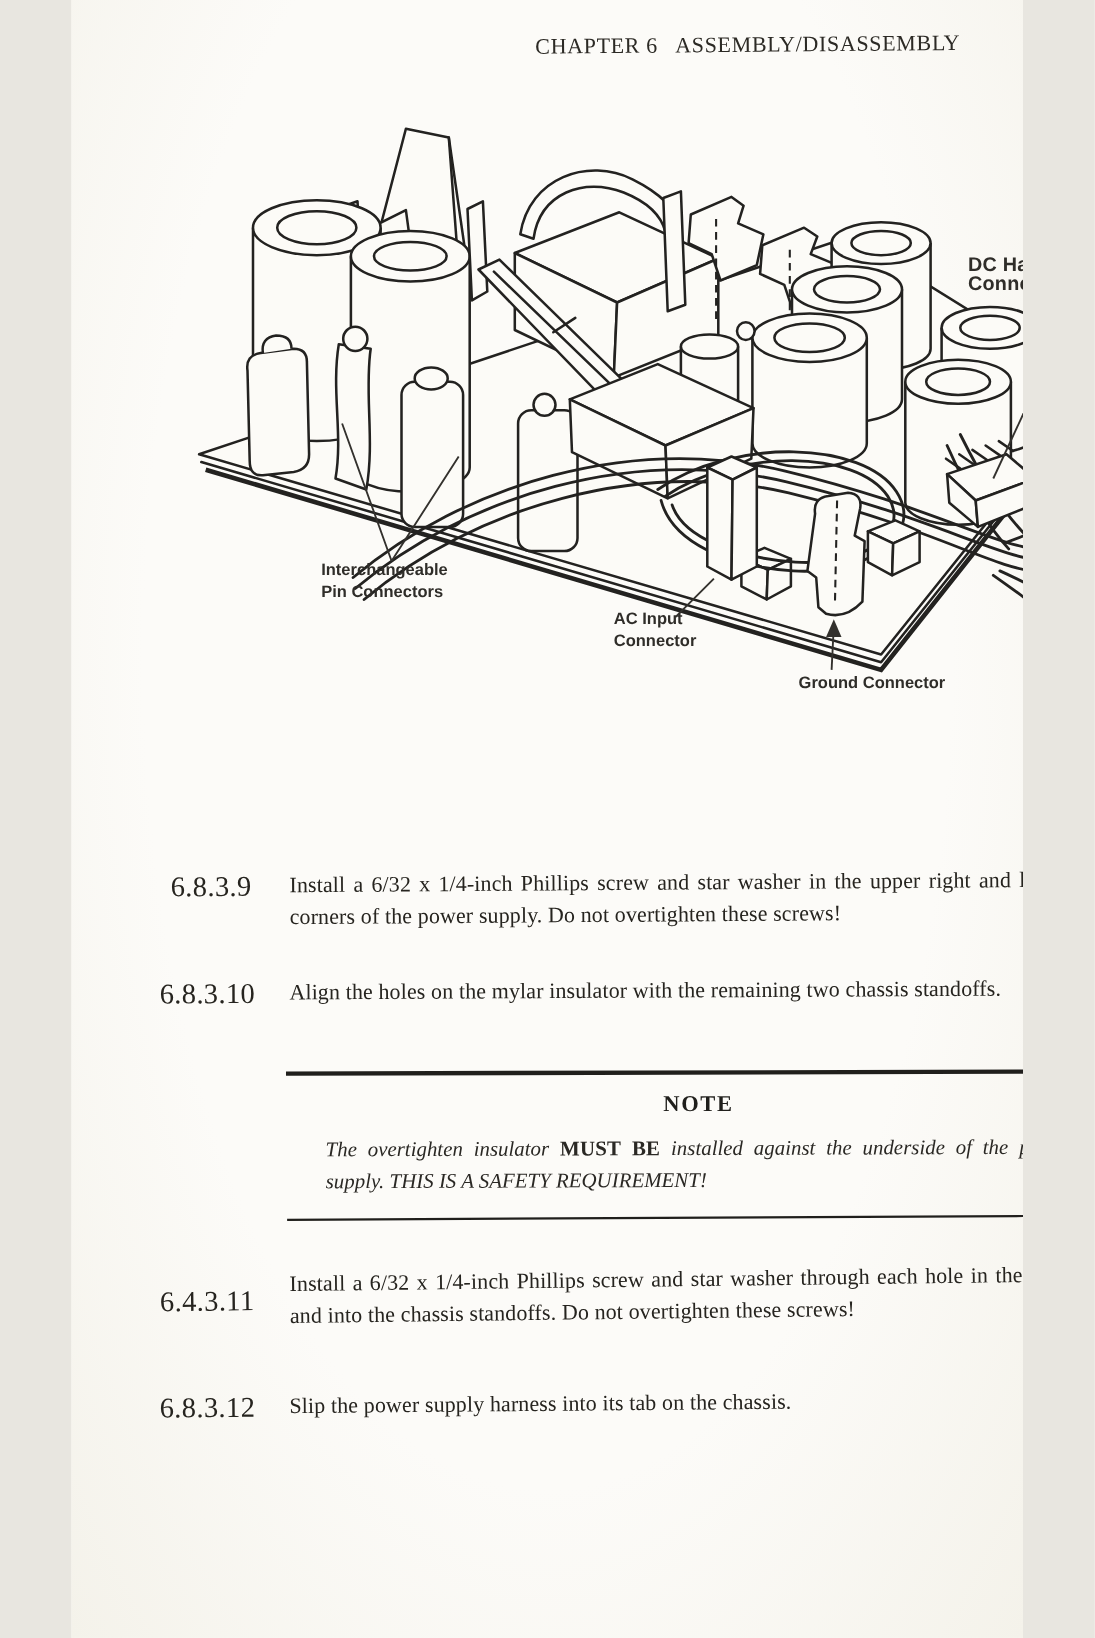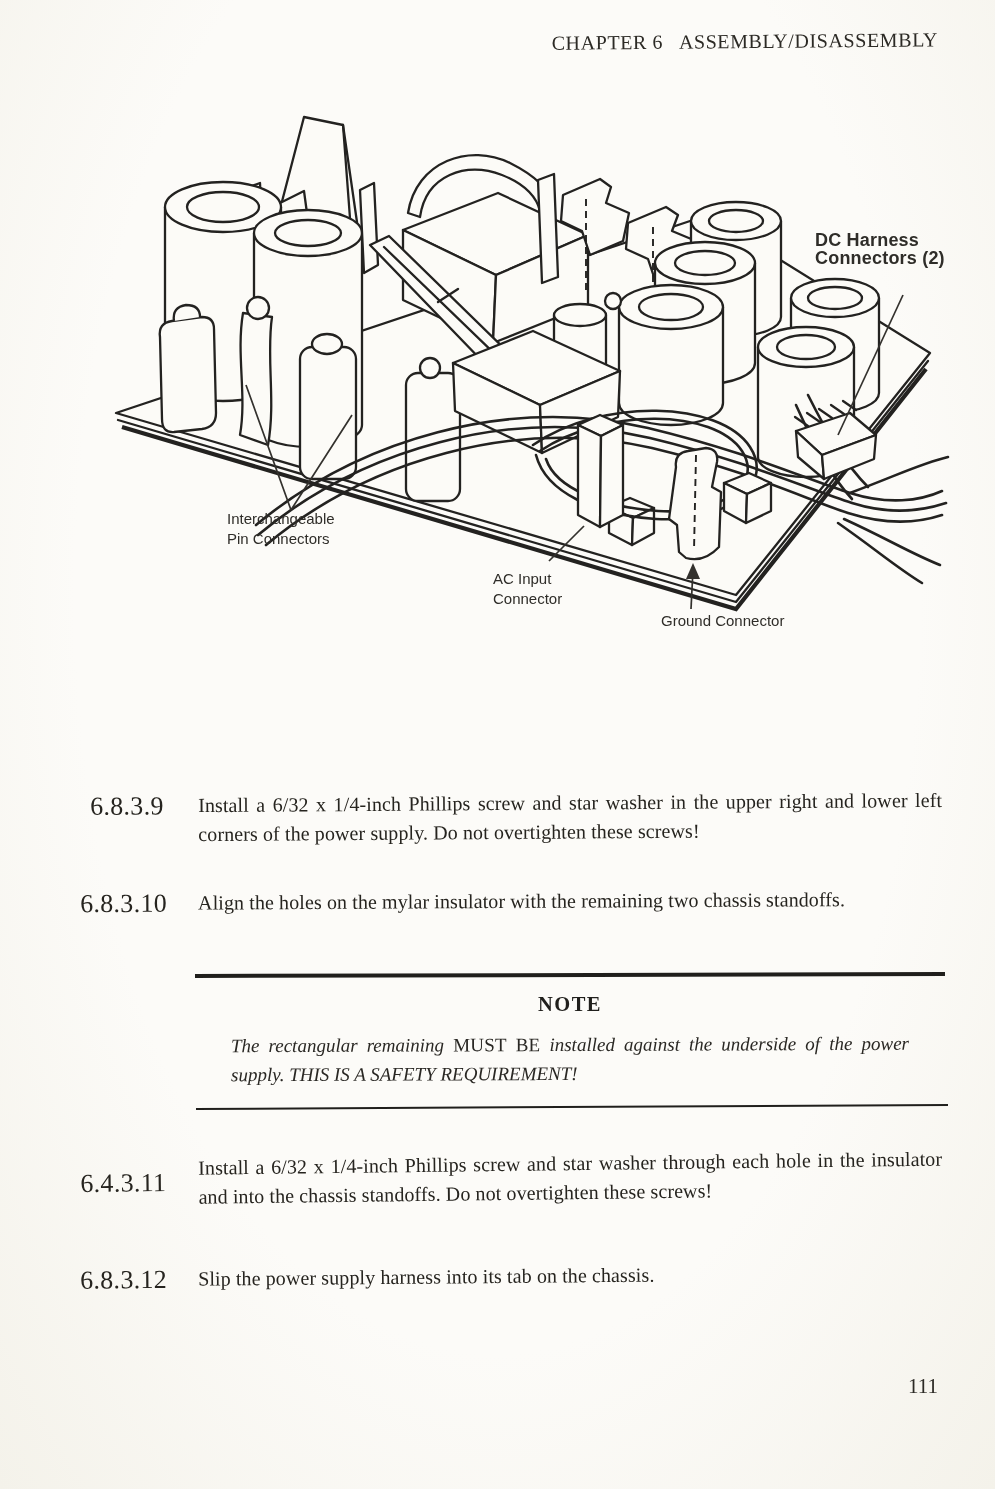--- a/index.html
+++ b/index.html
@@ -1,33 +1,33 @@
 <!DOCTYPE html>
 <html><head>
 <meta charset="utf-8">
 <style>
   html,body{margin:0;padding:0;background:#e8e6e0;}
   .page{
-    position:relative;width:995px;height:1489px;margin:0 auto;
+    position:relative;width:865px;height:1489px;margin:0 auto;
     background:#fbfaf6;
     background-image:radial-gradient(ellipse at 50% 40%, #fcfbf8 60%, #f4f2ea 100%);
     overflow:hidden;
     font-family:"Liberation Serif", serif;
     color:#26241f;
   }
   .hdr{
     position:absolute;top:31px;right:57px;width:600px;
     text-align:right;font-size:20px;letter-spacing:0.6px;
     white-space:pre-wrap;transform:rotate(-0.5deg);color:#2c2a25;
   }
   .fig{position:absolute;left:108px;top:95px;width:860px;height:560px;}
   .fig svg{position:absolute;left:0;top:0;}
   .figlabel{
     position:absolute;font-family:"Liberation Sans", sans-serif;
-    color:#2f2d29;line-height:20px;font-size:15px;white-space:nowrap;
+    color:#2f2d29;line-height:20px;font-size:15px;white-space:nowrap;font-weight:bold;
   }
   .figlabel.bold{font-weight:700;font-size:18px;line-height:18px;letter-spacing:0.2px;}
   .caption{
     position:absolute;left:110px;top:660px;width:840px;text-align:center;
     font-family:"Liberation Sans", sans-serif;font-weight:700;font-size:21.5px;
     letter-spacing:0.4px;color:#242220;white-space:pre-wrap;
   }
   .step{position:absolute;left:0;width:995px;}
   .step .num{position:absolute;left:80px;top:0;font-size:26px;letter-spacing:0.3px;}
   .step .txt{
@@ -37,21 +37,21 @@
   .rule{position:absolute;background:#201f1c;}
   .note-title{
     position:absolute;left:195px;width:750px;text-align:center;
     font-size:20.5px;font-weight:700;letter-spacing:1.5px;color:#201f1c;
   }
   .note-text{
     position:absolute;left:231px;top:1031px;width:678px;
     font-size:19px;line-height:28.5px;font-style:italic;text-align:justify;
     color:#2a2824;transform:rotate(-0.2deg);
   }
-  .note-text b{font-style:normal;font-weight:400;letter-spacing:0.2px;}
+  .note-text b{font-style:normal;font-weight:700;letter-spacing:0.2px;}
   .pageno{position:absolute;left:908px;top:1374px;font-size:21px;color:#2c2a25;}
   svg .ln{fill:none;stroke:#232220;stroke-width:2.3;stroke-linejoin:round;stroke-linecap:round;}
   svg .fl{fill:#fcfbf7;stroke:#232220;stroke-width:2.3;stroke-linejoin:round;}
   svg .wr{fill:none;stroke:#232220;stroke-width:2.6;stroke-linecap:round;}
   svg .th{fill:none;stroke:#232220;stroke-width:4.2;}
   svg .ld{fill:none;stroke:#33312d;stroke-width:1.7;}
   svg .dsh{fill:none;stroke:#232220;stroke-width:1.9;stroke-dasharray:7 5;}
 </style>
 </head>
 <body>
@@ -193,42 +193,42 @@
     </svg>
 
     <div class="figlabel bold" style="left:707px;top:136px;">
       <div>DC Harness</div>
       <div>Connectors (2)</div>
     </div>
     <div class="figlabel" style="left:119px;top:414px;">
       <div>Interchangeable</div>
       <div>Pin Connectors</div>
     </div>
-    <div class="figlabel" style="left:385px;top:474px;">
+    <div class="figlabel" style="left:385px;top:458px;">
       <div>AC Input</div>
       <div>Connector</div>
     </div>
     <div class="figlabel" style="left:553px;top:516px;">Ground Connector</div>
   </div>
 
 
   <div class="step" style="top:789px;transform:rotate(-0.4deg);">
     <span class="num" style="left:90px;">6.8.3.9</span>
     <p class="txt" style="margin:0;">Install a 6/32 x 1/4-inch Phillips screw and star washer in the upper right and lower left corners of the power supply. Do not overtighten these screws!</p>
   </div>
 
   <div class="step" style="top:887px;transform:rotate(-0.3deg);">
     <span class="num">6.8.3.10</span>
     <p class="txt" style="margin:0;">Align the holes on the mylar insulator with the remaining two chassis standoffs.</p>
   </div>
 
   <div class="rule" style="left:195px;top:973px;width:750px;height:4px;transform:rotate(-0.15deg);"></div>
   <div class="note-title" style="top:993px;">NOTE</div>
   <div class="note-text">
-    <span>The rectangular remaining </span><b>MUST BE</b><span> installed against the underside of the power supply. THIS IS A SAFETY REQUIREMENT!</span>
+    <span>The overtighten insulator </span><b>MUST BE</b><span> installed against the underside of the power supply. THIS IS A SAFETY REQUIREMENT!</span>
   </div>
   <div class="rule" style="left:196px;top:1106px;width:752px;height:2px;transform:rotate(-0.3deg);"></div>
 
   <div class="step" style="top:1150px;transform:rotate(-0.7deg);">
     <span class="num" style="top:14px;">6.4.3.11</span>
     <p class="txt" style="margin:0;">Install a 6/32 x 1/4-inch Phillips screw and star washer through each hole in the insulator and into the chassis standoffs. Do not overtighten these screws!</p>
   </div>
 
   <div class="step" style="top:1262px;transform:rotate(-0.5deg);">
     <span class="num">6.8.3.12</span>

